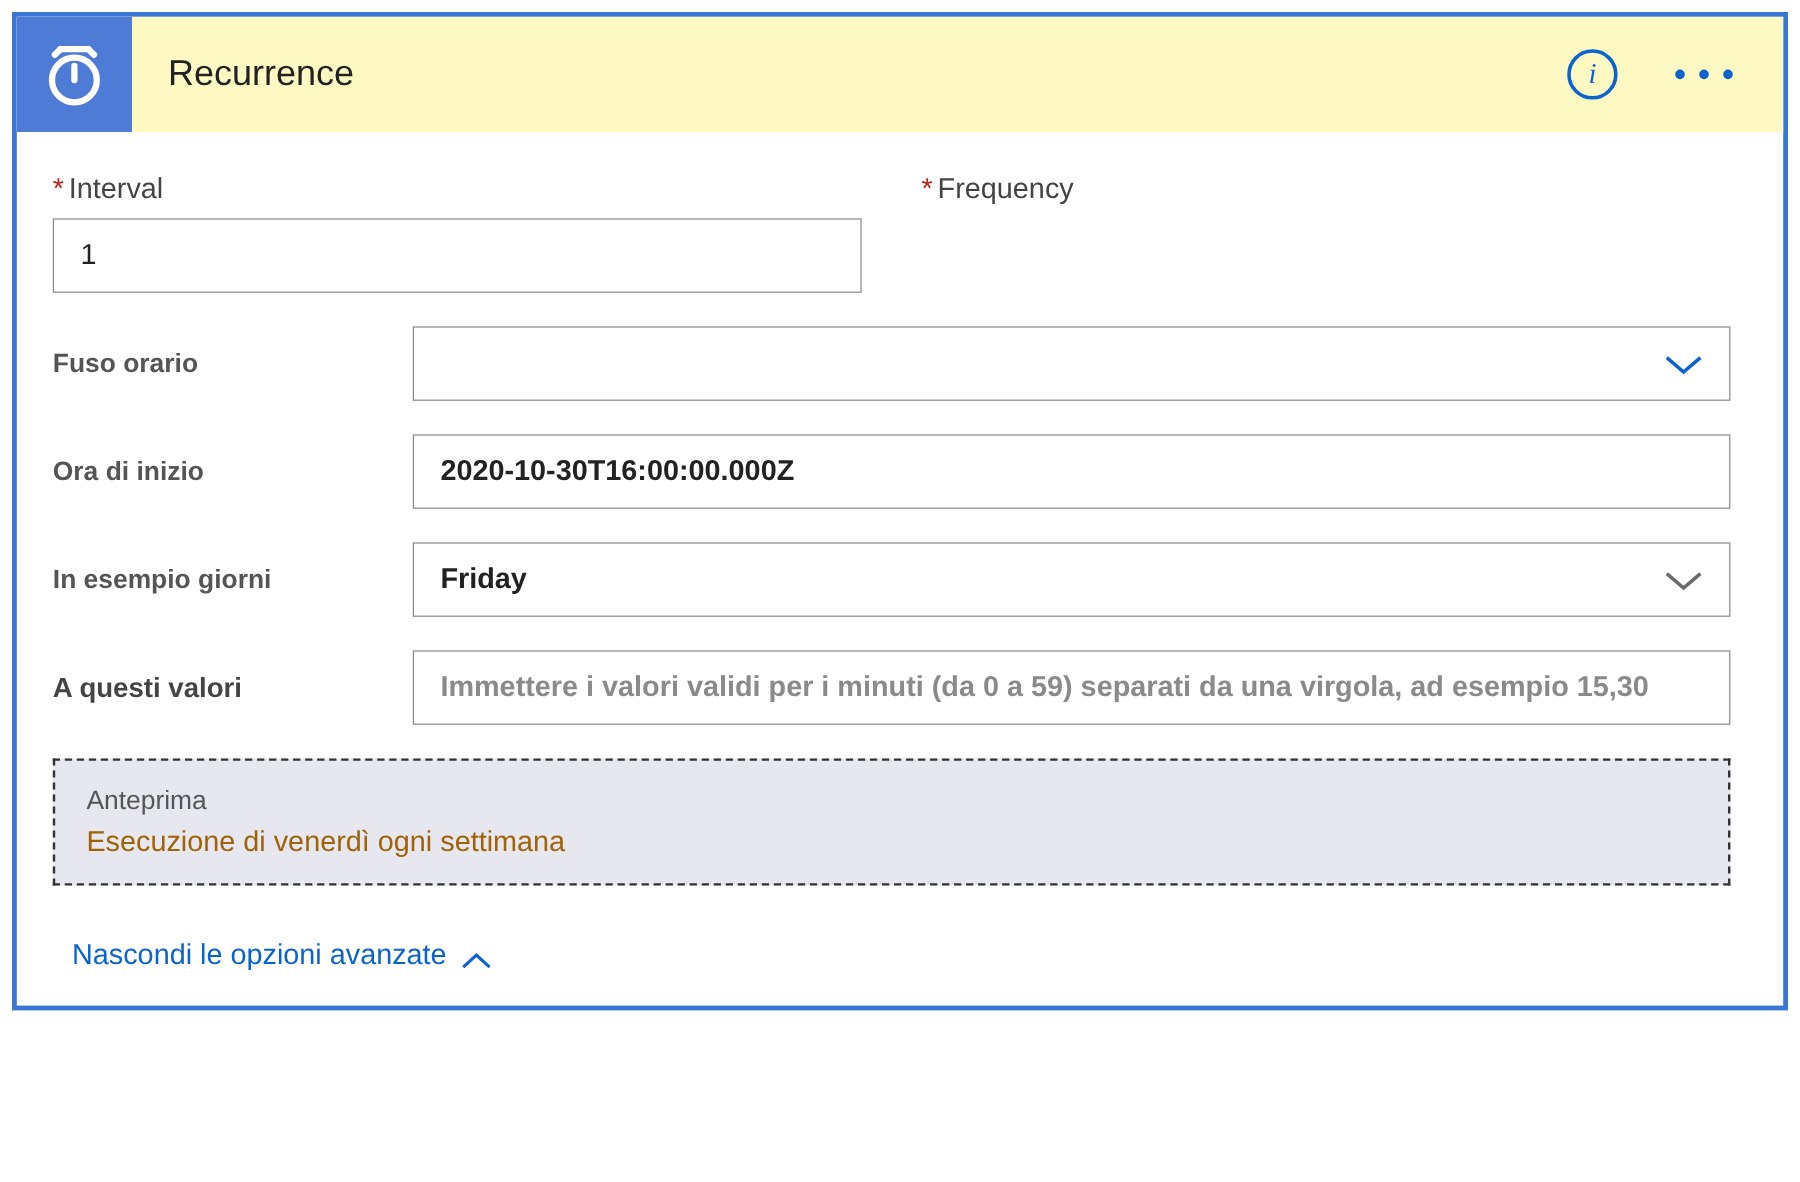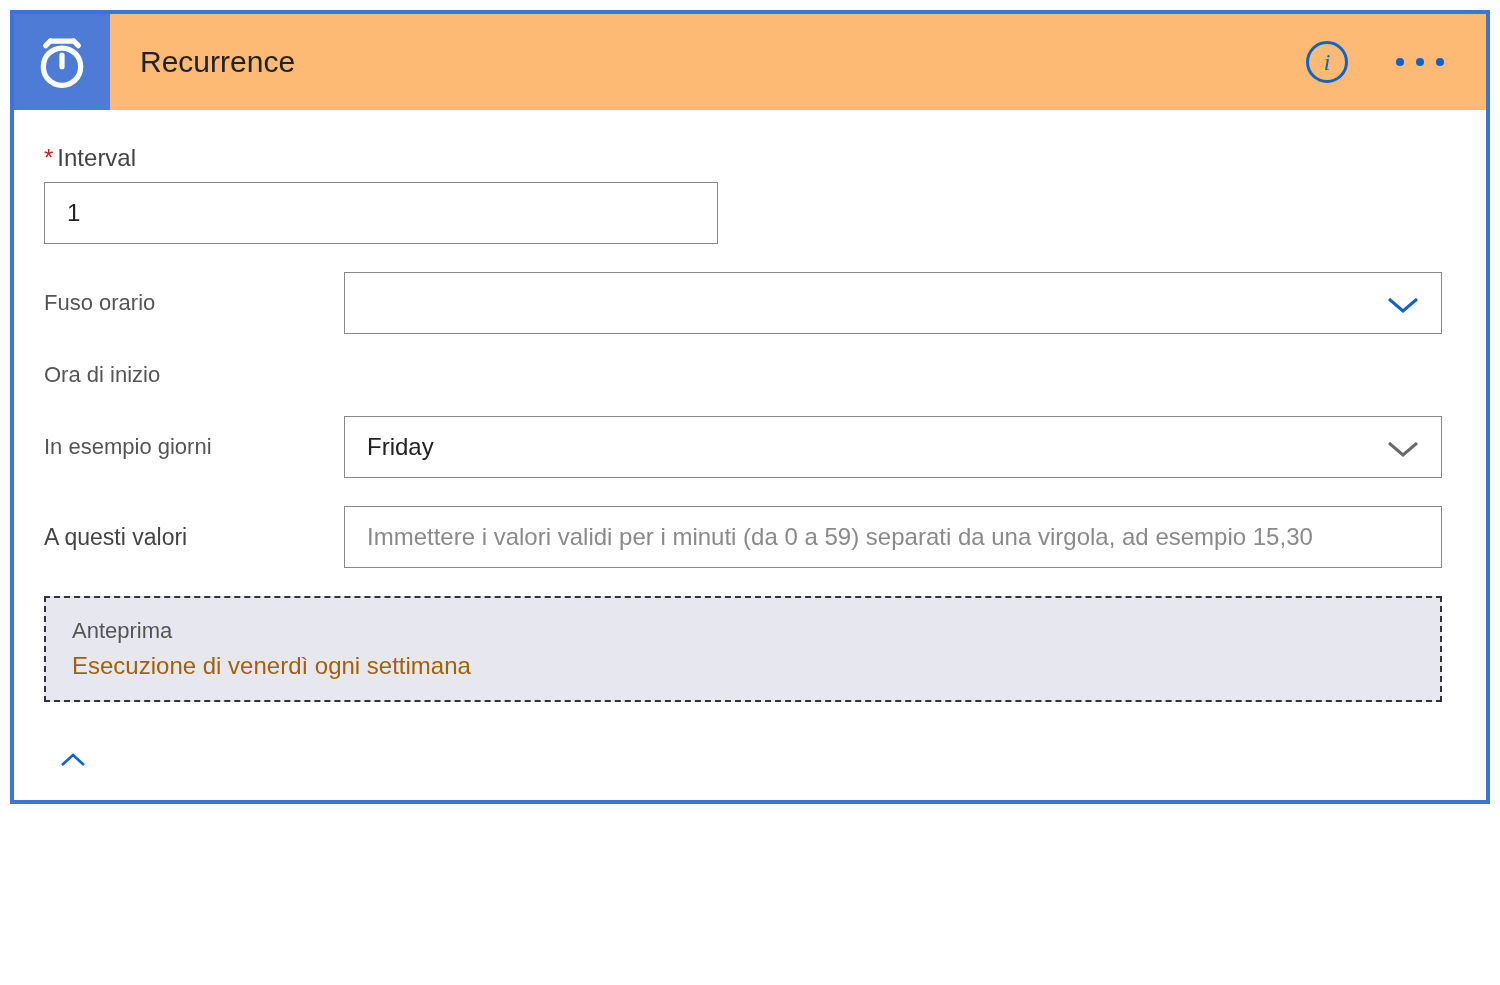--- a/index.html
+++ b/index.html
@@ -13,21 +13,21 @@
     padding: 10px;
   }
   .card {
     border: 4px solid #3a76d6;
     background: #fff;
     width: 100%;
   }
   .header {
     display: flex;
     align-items: center;
-    background: #fdba74;
+    background: #fef9c3;
     height: 96px;
   }
   .icon-box {
     width: 96px;
     height: 96px;
     background: #4e7bd5;
     display: flex;
     align-items: center;
     justify-content: center;
   }
@@ -116,20 +116,21 @@
     height: 20px;
     pointer-events: none;
   }
   .chevron svg { width: 100%; height: 100%; }
   .chevron.blue svg polyline { stroke: #0b63ce; }
   .chevron.gray svg polyline { stroke: #6a6a6a; }
   .field-row {
     display: flex;
     align-items: center;
     margin-bottom: 28px;
+    font-weight: bold;
   }
   .field-label {
     width: 300px;
     font-size: 22px;
     color: #555;
   }
   .field-label.dark {
     color: #444;
     font-size: 23px;
   }
@@ -201,37 +202,43 @@
     <div class="top-row">
       <div class="col">
         <div class="label-row">
           <span class="req">*</span><span>Interval</span>
         </div>
         <div class="input-box">
           <span>1</span>
         </div>
       </div>
       <div class="col">
+        <div class="label-row">
+          <span class="req">*</span><span>Frequency</span>
+        </div>
       </div>
     </div>
 
     <div class="field-row">
       <div class="field-label">Fuso orario</div>
       <div class="input-box field-input">
         <span></span>
         <span class="chevron blue">
           <svg viewBox="0 0 32 20">
               <polyline points="2,4 16,16 30,4" fill="none" stroke-width="3"></polyline>
             </svg>
         </span>
       </div>
     </div>
 
     <div class="field-row">
       <div class="field-label">Ora di inizio</div>
+      <div class="input-box field-input">
+        <span>2020-10-30T16:00:00.000Z</span>
+      </div>
     </div>
 
     <div class="field-row">
       <div class="field-label">In esempio giorni</div>
       <div class="input-box field-input">
         <span>Friday</span>
         <span class="chevron gray">
           <svg viewBox="0 0 32 20">
               <polyline points="2,4 16,16 30,4" fill="none" stroke-width="3"></polyline>
             </svg>
@@ -246,20 +253,21 @@
         <span class="placeholder">Immettere i valori validi per i minuti (da 0 a 59) separati da una virgola, ad esempio 15,30</span>
       </div>
     </div>
 
     <div class="preview-box">
       <div class="preview-title">Anteprima</div>
       <div class="preview-text">Esecuzione di venerdì ogni settimana</div>
     </div>
 
     <div class="hide-link">
+      <span>Nascondi le opzioni avanzate</span>
       <span class="chevron-up">
         <svg viewBox="0 0 26 16">
             <polyline points="2,13 13,3 24,13" fill="none" stroke-width="2.6"></polyline>
           </svg>
       </span>
     </div>
 
   </div>
 </div>
 

